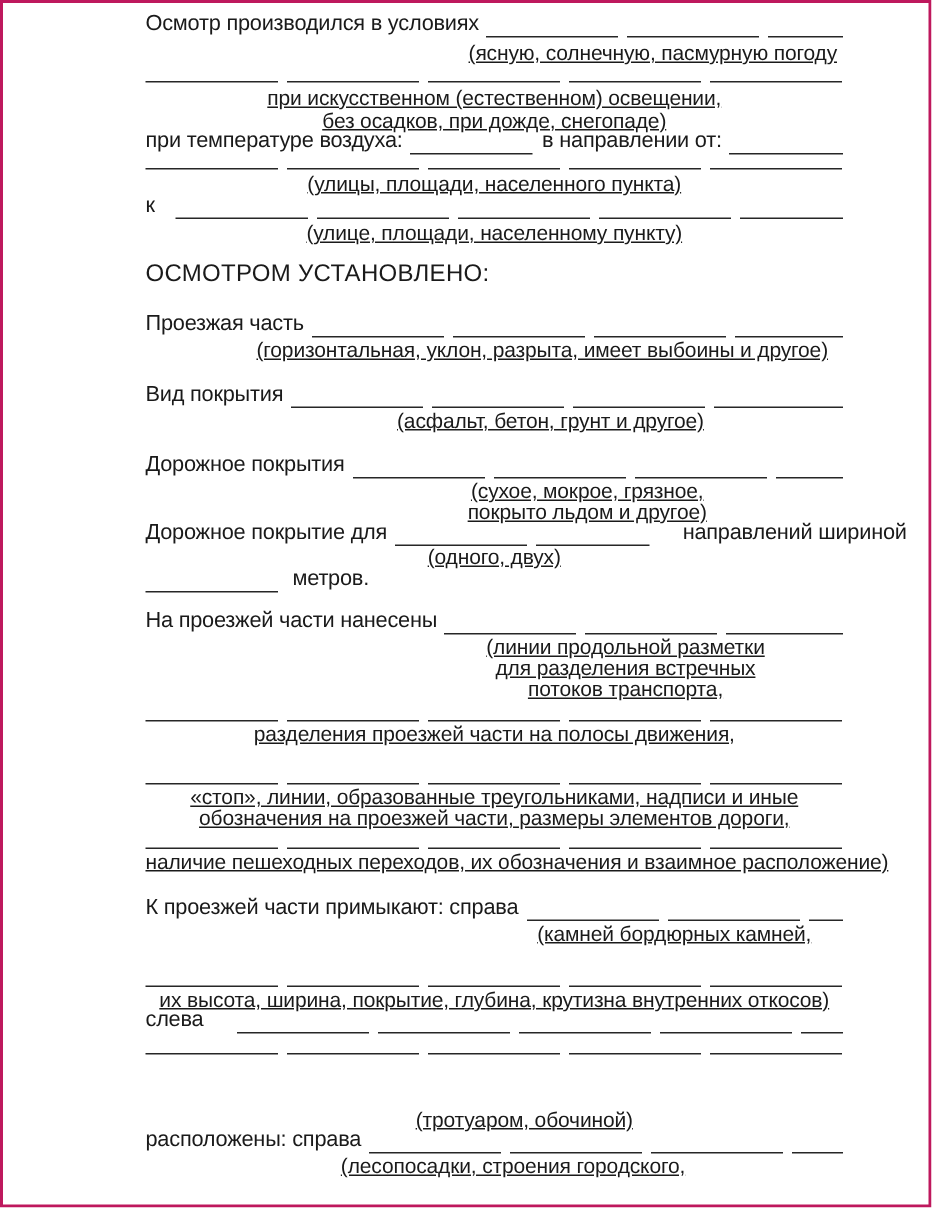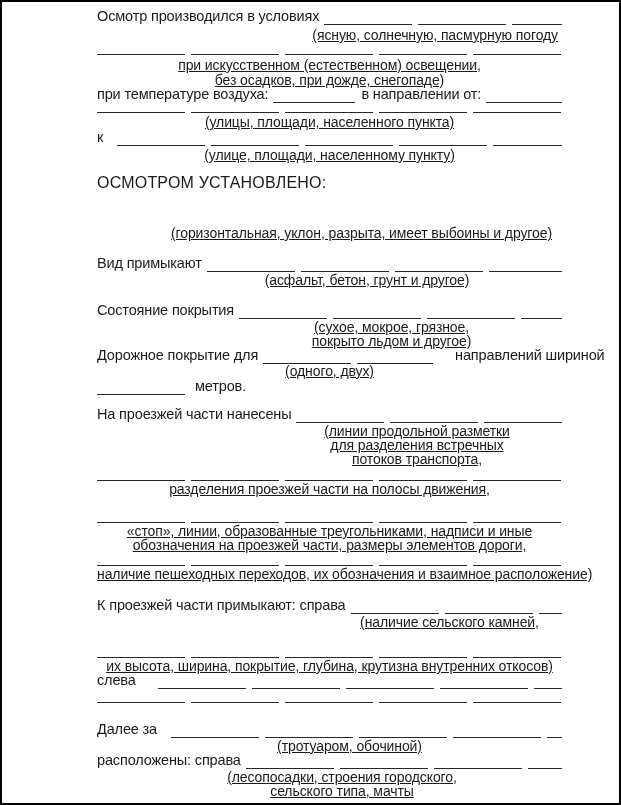--- a/index.html
+++ b/index.html
@@ -1,20 +1,20 @@
 <!DOCTYPE html>
 <html><head>
 <meta charset="utf-8">
 <style>
   html,body{margin:0;padding:0;background:#fff;}
   .page{
     position:relative;
     width:621px;height:805px;
     box-sizing:border-box;
-    border:2px solid #000000;
+    border:2px solid #be185d;
     background:#fff;
     font-family:"Liberation Sans", sans-serif;
     color:#1a1a1a;
     overflow:hidden;
   }
   .content{position:absolute;left:95px;top:0;width:465px;height:100%;}
   .row{
     position:absolute;left:0;right:0;
     display:flex;align-items:flex-end;
     font-size:14.5px;letter-spacing:-0.15px;line-height:1.2;
@@ -86,30 +86,34 @@
     <div class="hint" style="top:112px">(улицы, площади, населенного пункта)</div>
 
     <div class="row" style="top:127px">
       <span class="lbl">к</span>
       <span class="blank gap14"></span>
     </div>
     <div class="hint" style="top:145px">(улице, площади, населенному пункту)</div>
 
     <div class="heading" style="top:172px">ОСМОТРОМ УСТАНОВЛЕНО:</div>
 
+    <div class="row" style="top:206px">
+      <span class="lbl">Проезжая часть</span>
+      <span class="blank"></span>
+    </div>
     <div class="hint rpad" style="top:223px">(горизонтальная, уклон, разрыта, имеет выбоины и другое)</div>
 
     <div class="row" style="top:253px">
-      <span class="lbl">Вид примыкают</span>
+      <span class="lbl">Вид покрытия</span>
       <span class="blank"></span>
     </div>
     <div class="hint ml75" style="top:270px">(асфальт, бетон, грунт и другое)</div>
 
     <div class="row" style="top:300px">
-      <span class="lbl">Состояние покрытия</span>
+      <span class="lbl">Дорожное покрытия</span>
       <span class="blank"></span>
     </div>
     <div class="hint ml115" style="top:317px">(сухое, мокрое, грязное,</div>
     <div class="hint ml115" style="top:331px">покрыто льдом и другое)</div>
 
     <div class="row" style="top:345px">
       <span class="lbl">Дорожное покрытие для</span>
       <span class="blank w170"></span>
       <span class="lbl" style="margin-left:22px">направлений шириной</span>
     </div>
@@ -135,39 +139,34 @@
     <div class="hint" style="top:521px">«стоп», линии, образованные треугольниками, надписи и иные</div>
     <div class="hint" style="top:535px">обозначения на проезжей части, размеры элементов дороги,</div>
 
     <div class="fullline" style="top:548px"></div>
     <div class="hint" style="top:564px">наличие пешеходных переходов, их обозначения и взаимное расположение)</div>
 
     <div class="row" style="top:595px">
       <span class="lbl">К проезжей части примыкают: справа</span>
       <span class="blank"></span>
     </div>
-    <div class="hint ml240" style="top:612px">(наличие сельского камней,</div>
+    <div class="hint ml240" style="top:612px">(камней бордюрных камней,</div>
 
     <div class="fullline" style="top:640px"></div>
     <div class="hint" style="top:656px">их высота, ширина, покрытие, глубина, крутизна внутренних откосов)</div>
 
     <div class="row" style="top:670px">
       <span class="lbl">слева</span>
       <span class="blank gap22"></span>
     </div>
 
     <div class="fullline" style="top:685px"></div>
 
-    <div class="row" style="top:719px">
-      <span class="lbl">Далее за</span>
-      <span class="blank gap14"></span>
-    </div>
     <div class="hint ml40" style="top:736px">(тротуаром, обочиной)</div>
 
     <div class="row" style="top:750px">
       <span class="lbl">расположены: справа</span>
       <span class="blank"></span>
     </div>
     <div class="hint ml25" style="top:767px">(лесопосадки, строения городского,</div>
-    <div class="hint ml25" style="top:781px">сельского типа, мачты</div>
 
   </div>
 </div>
 
 </body></html>

